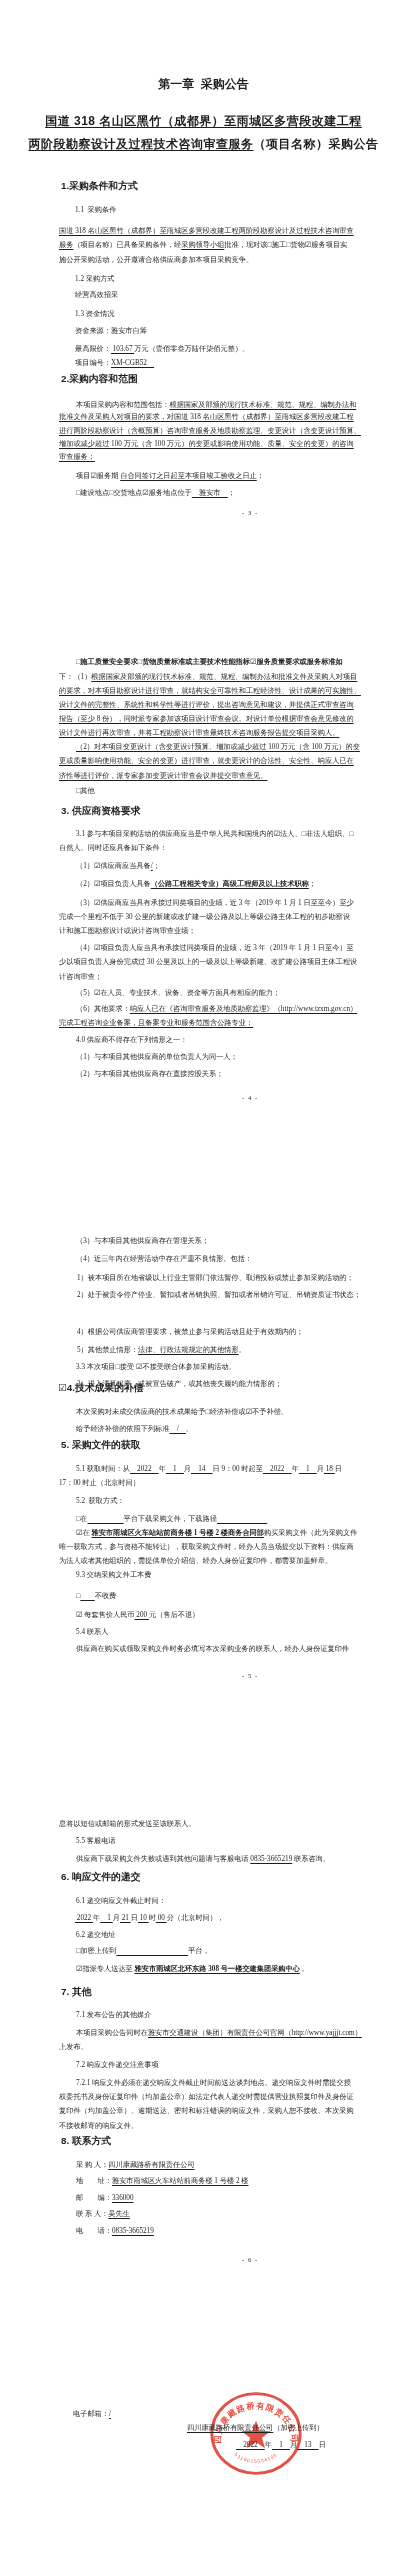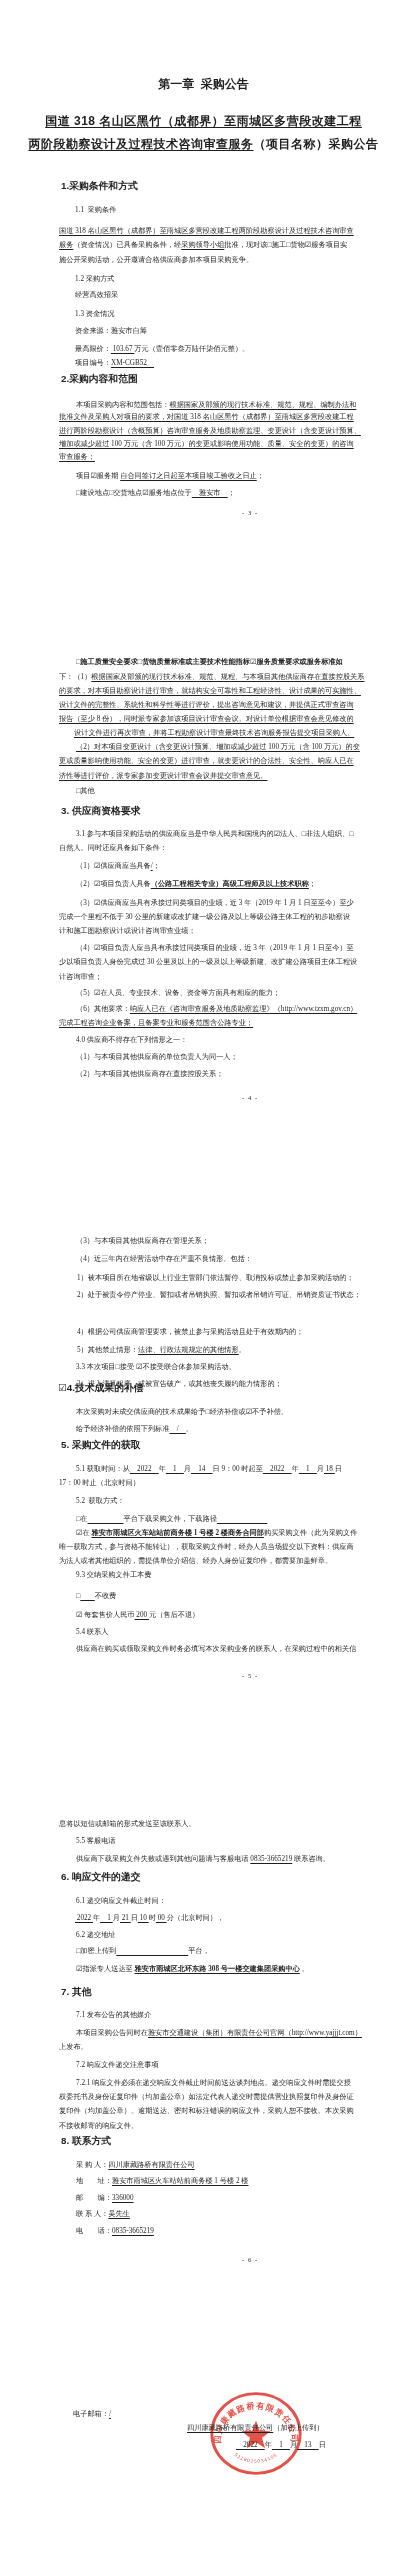--- a/index.html
+++ b/index.html
@@ -21,44 +21,44 @@
 
 <div class="page-wrap">
 
   <div class="ln ct c" style="top:80px">第一章  采购公告</div>
   <div class="ln dt c u" style="top:117px">国道 318 名山区黑竹（成都界）至雨城区多营段改建工程</div>
   <div class="ln dt c" style="top:140px"><span class="u">两阶段勘察设计及过程技术咨询审查服务</span><span>（项目名称）采购公告</span></div>
 
   <div class="ln hd" style="top:181px;left:61px">1.采购条件和方式</div>
   <div class="ln" style="top:206px;left:75px">1.1  采购条件</div>
   <div class="ln u" style="top:227px;left:59px">国道 318 名山区黑竹（成都界）至雨城区多营段改建工程两阶段勘察设计及过程技术咨询审查</div>
-  <div class="ln" style="top:241px;left:59px"><span class="u">服务</span><span>（资金情况）已具备采购条件，经</span><span class="u">采购领导小组</span><span>批准，现对该□施工□货物☑服务项目实</span></div>
+  <div class="ln" style="top:241px;left:59px"><span class="u">服务</span><span>（项目名称）已具备采购条件，经</span><span class="u">采购领导小组</span><span>批准，现对该□施工□货物☑服务项目实</span></div>
   <div class="ln" style="top:256px;left:59px">施公开采购活动，公开邀请合格供应商参加本项目采购竞争。</div>
   <div class="ln" style="top:275px;left:75px">1.2 采购方式</div>
   <div class="ln" style="top:291px;left:75px">经营高效招采</div>
   <div class="ln" style="top:310px;left:75px">1.3 资金情况</div>
   <div class="ln" style="top:327px;left:75px">资金来源：雅安市自筹</div>
   <div class="ln" style="top:345px;left:75px"><span>最高限价：</span><span class="u"> 103.67 </span><span>万元（壹佰零叁万陆仟柒佰元整）。</span></div>
   <div class="ln" style="top:359px;left:75px"><span>项目编号：</span><span class="u">XM-CGB52　</span></div>
   <div class="ln hd" style="top:374px;left:61px">2.采购内容和范围</div>
   <div class="ln" style="top:401px;left:76px"><span>本项目采购内容和范围包括：</span><span class="u">根据国家及部颁的现行技术标准、规范、规程、编制办法和</span></div>
   <div class="ln u" style="top:413px;left:59px">批准文件及采购人对项目的要求，对国道 318 名山区黑竹（成都界）至雨城区多营段改建工程</div>
   <div class="ln u" style="top:427px;left:59px">进行两阶段勘察设计（含概预算）咨询审查服务及地质勘察监理、变更设计（含变更设计预算、</div>
   <div class="ln u" style="top:440px;left:59px">增加或减少超过 100 万元（含 100 万元）的变更或影响使用功能、质量、安全的变更）的咨询</div>
   <div class="ln u" style="top:453px;left:59px">审查服务；</div>
   <div class="ln" style="top:472px;left:76px"><span>项目☑服务期 </span><span class="u">自合同签订之日起至本项目竣工验收之日止</span><span>；</span></div>
   <div class="ln" style="top:489px;left:76px"><span>□建设地点□交货地点☑服务地点位于</span><span class="u">　雅安市　</span><span>；</span></div>
   <div class="ln ft" style="top:508px;left:242px">- 3 -</div>
 
   <div class="ln b" style="top:658px;left:76px">□施工质量安全要求□货物质量标准或主要技术性能指标☑服务质量要求或服务标准如</div>
-  <div class="ln" style="top:673px;left:59px"><span>下：（1）</span><span class="u">根据国家及部颁的现行技术标准、规范、规程、与本项目其他供应商存在直接控股关系</span></div>
+  <div class="ln" style="top:673px;left:59px"><span>下：（1）</span><span class="u">根据国家及部颁的现行技术标准、规范、规程、编制办法和批准文件及采购人对项目</span></div>
   <div class="ln u" style="top:687px;left:59px">的要求，对本项目勘察设计进行审查，就结构安全可靠性和工程经济性、设计成果的可实施性、</div>
   <div class="ln u" style="top:701px;left:59px">设计文件的完整性、系统性和科学性等进行评价，提出咨询意见和建议，并提供正式审查咨询</div>
   <div class="ln u" style="top:715px;left:59px">报告（至少 8 份），同时派专家参加该项目设计审查会议。对设计单位根据审查会意见修改的</div>
-  <div class="ln u" style="top:729px;left:74px">设计文件进行再次审查，并将工程勘察设计审查最终技术咨询服务报告提交项目采购人。</div>
+  <div class="ln u" style="top:729px;left:59px">设计文件进行再次审查，并将工程勘察设计审查最终技术咨询服务报告提交项目采购人。</div>
   <div class="ln u" style="top:743px;left:76px">（2）对本项目变更设计（含变更设计预算、增加或减少超过 100 万元（含 100 万元）的变</div>
   <div class="ln u" style="top:757px;left:59px">更或质量影响使用功能、安全的变更）进行审查，就变更设计的合法性、安全性、响应人已在</div>
   <div class="ln u" style="top:772px;left:59px">济性等进行评价，派专家参加变更设计审查会议并提交审查意见。</div>
   <div class="ln" style="top:787px;left:76px">□其他</div>
   <div class="ln hd" style="top:806px;left:61px">3. 供应商资格要求</div>
   <div class="ln" style="top:830px;left:76px">3.1 参与本项目采购活动的供应商应当是中华人民共和国境内的☑法人、□非法人组织、□</div>
   <div class="ln" style="top:844px;left:59px">自然人。同时还应具备如下条件：</div>
   <div class="ln" style="top:862px;left:76px"><span>（1）☑供应商应当具备</span><span class="u">/</span><span>；</span></div>
   <div class="ln" style="top:880px;left:76px"><span>（2）☑项目负责人具备</span><span class="u b">（公路工程相关专业）高级工程师及以上技术职称</span><span>；</span></div>
   <div class="ln" style="top:899px;left:76px">（3）☑供应商应当具有承接过同类项目的业绩，近 3 年（2019 年 1 月 1 日至至今）至少</div>
@@ -91,21 +91,21 @@
   <div class="ln" style="top:1479px;left:59px">17：00 时止（北京时间）</div>
   <div class="ln" style="top:1497px;left:76px">5.2  获取方式：</div>
   <div class="ln" style="top:1515px;left:76px"><span>□在</span><span class="u">　　　　　</span><span>平台下载采购文件，下载路径</span><span class="u">　　　　　　　</span></div>
   <div class="ln" style="top:1529px;left:76px"><span>☑在 </span><span class="u b">雅安市雨城区火车站站前商务楼 1 号楼 2 楼商务合同部</span><span>购买采购文件（此为采购文件</span></div>
   <div class="ln" style="top:1543px;left:59px">唯一获取方式，参与资格不能转让），获取采购文件时，经办人员当场提交以下资料：供应商</div>
   <div class="ln" style="top:1557px;left:59px">为法人或者其他组织的，需提供单位介绍信、经办人身份证复印件，都需要加盖鲜章。</div>
   <div class="ln" style="top:1571px;left:76px">9.3 交纳采购文件工本费</div>
   <div class="ln" style="top:1592px;left:76px"><span>□</span><span class="u">　　</span><span>不收费</span></div>
   <div class="ln" style="top:1611px;left:76px"><span>☑ 每套售价人民币</span><span class="u"> 200 </span><span>元（售后不退）</span></div>
   <div class="ln" style="top:1628px;left:76px">5.4 联系人</div>
-  <div class="ln" style="top:1645px;left:76px">供应商在购买或领取采购文件时务必填写本次采购业务的联系人，在采购过程中的相关信</div>
+  <div class="ln" style="top:1645px;left:76px">供应商在购买或领取采购文件时务必填写本次采购业务的联系人，经办人身份证复印件</div>
   <div class="ln ft" style="top:1671px;left:242px">- 5 -</div>
 
   <div class="ln" style="top:1820px;left:59px">息将以短信或邮箱的形式发送至该联系人。</div>
   <div class="ln" style="top:1837px;left:76px">5.5 客服电话</div>
   <div class="ln" style="top:1855px;left:76px"><span>供应商下载采购文件失败或遇到其他问题请与客服电话 </span><span class="u">0835-3665219</span><span> 联系咨询。</span></div>
   <div class="ln hd" style="top:1872px;left:61px">6. 响应文件的递交</div>
   <div class="ln" style="top:1897px;left:76px">6.1 递交响应文件截止时间：</div>
   <div class="ln" style="top:1914px;left:75px"><span class="u"> 2022 </span><span>年</span><span class="u">　1 </span><span>月</span><span class="u"> 21 </span><span>日</span><span class="u"> 10 </span><span>时</span><span class="u"> 00 </span><span>分（北京时间），</span></div>
   <div class="ln" style="top:1931px;left:76px">6.2 递交地址</div>
   <div class="ln" style="top:1947px;left:76px"><span>□加密上传到</span><span class="u">　　　　　　　　　　</span><span>平台，</span></div>

